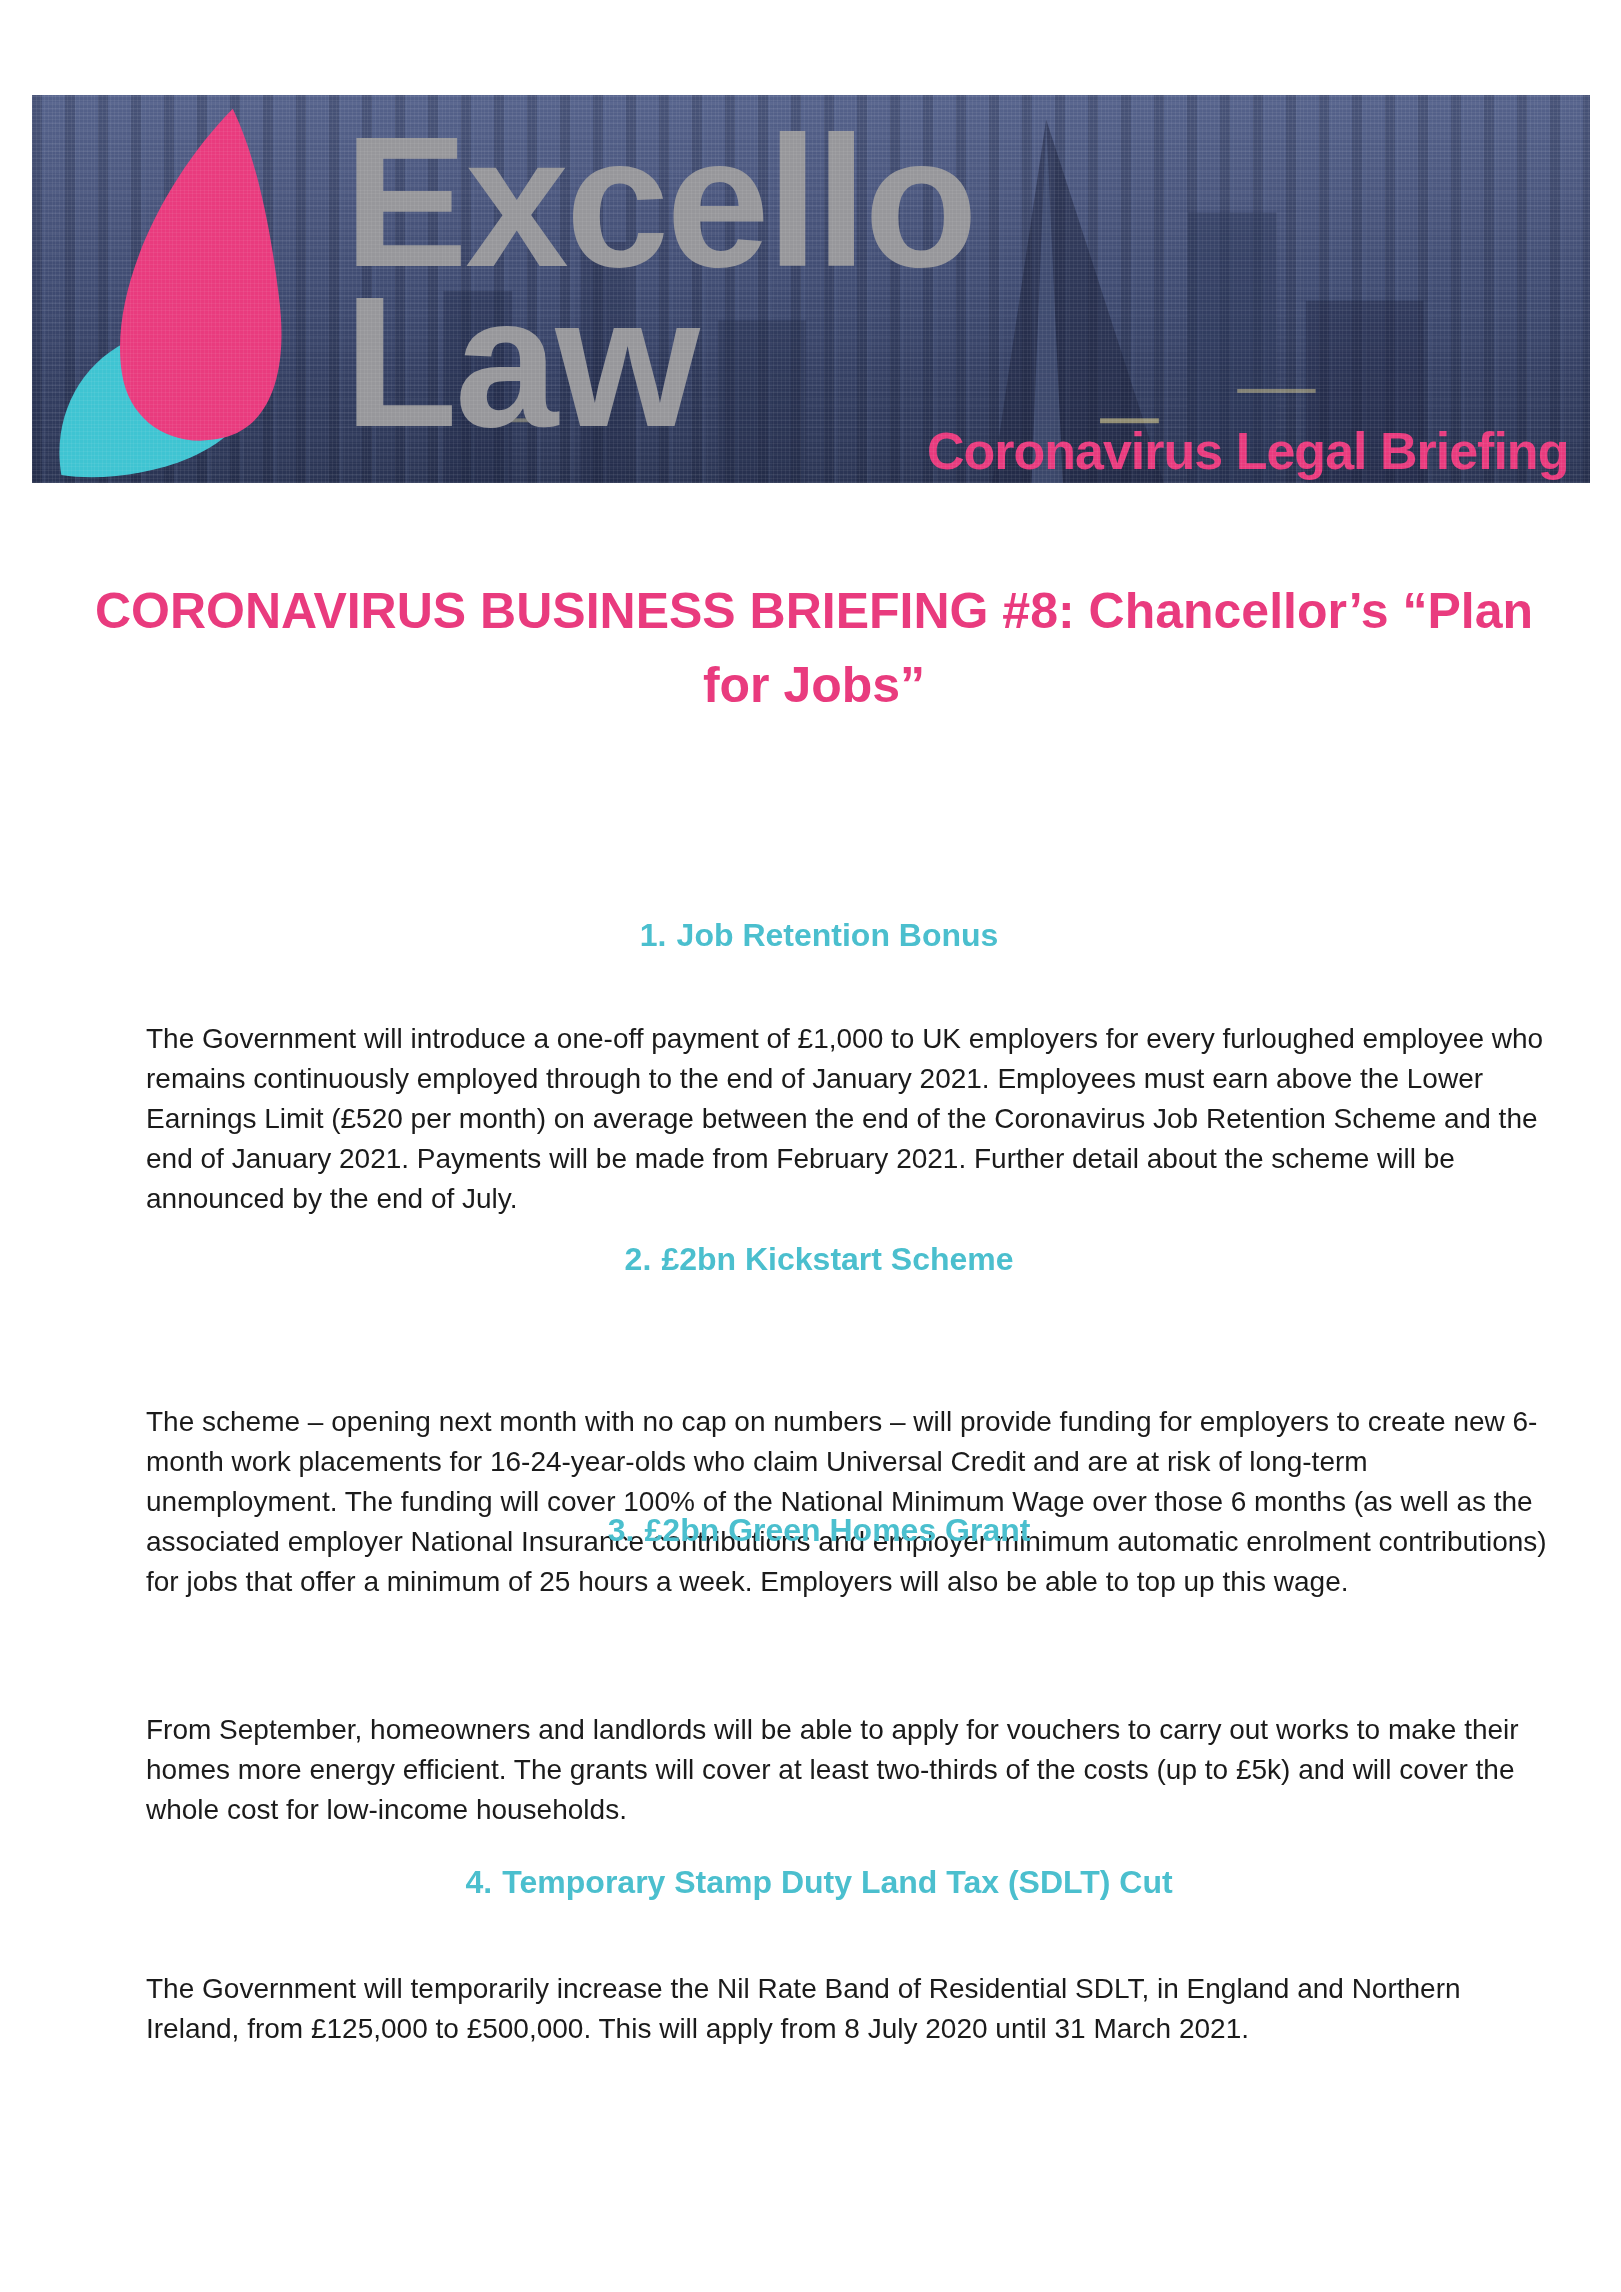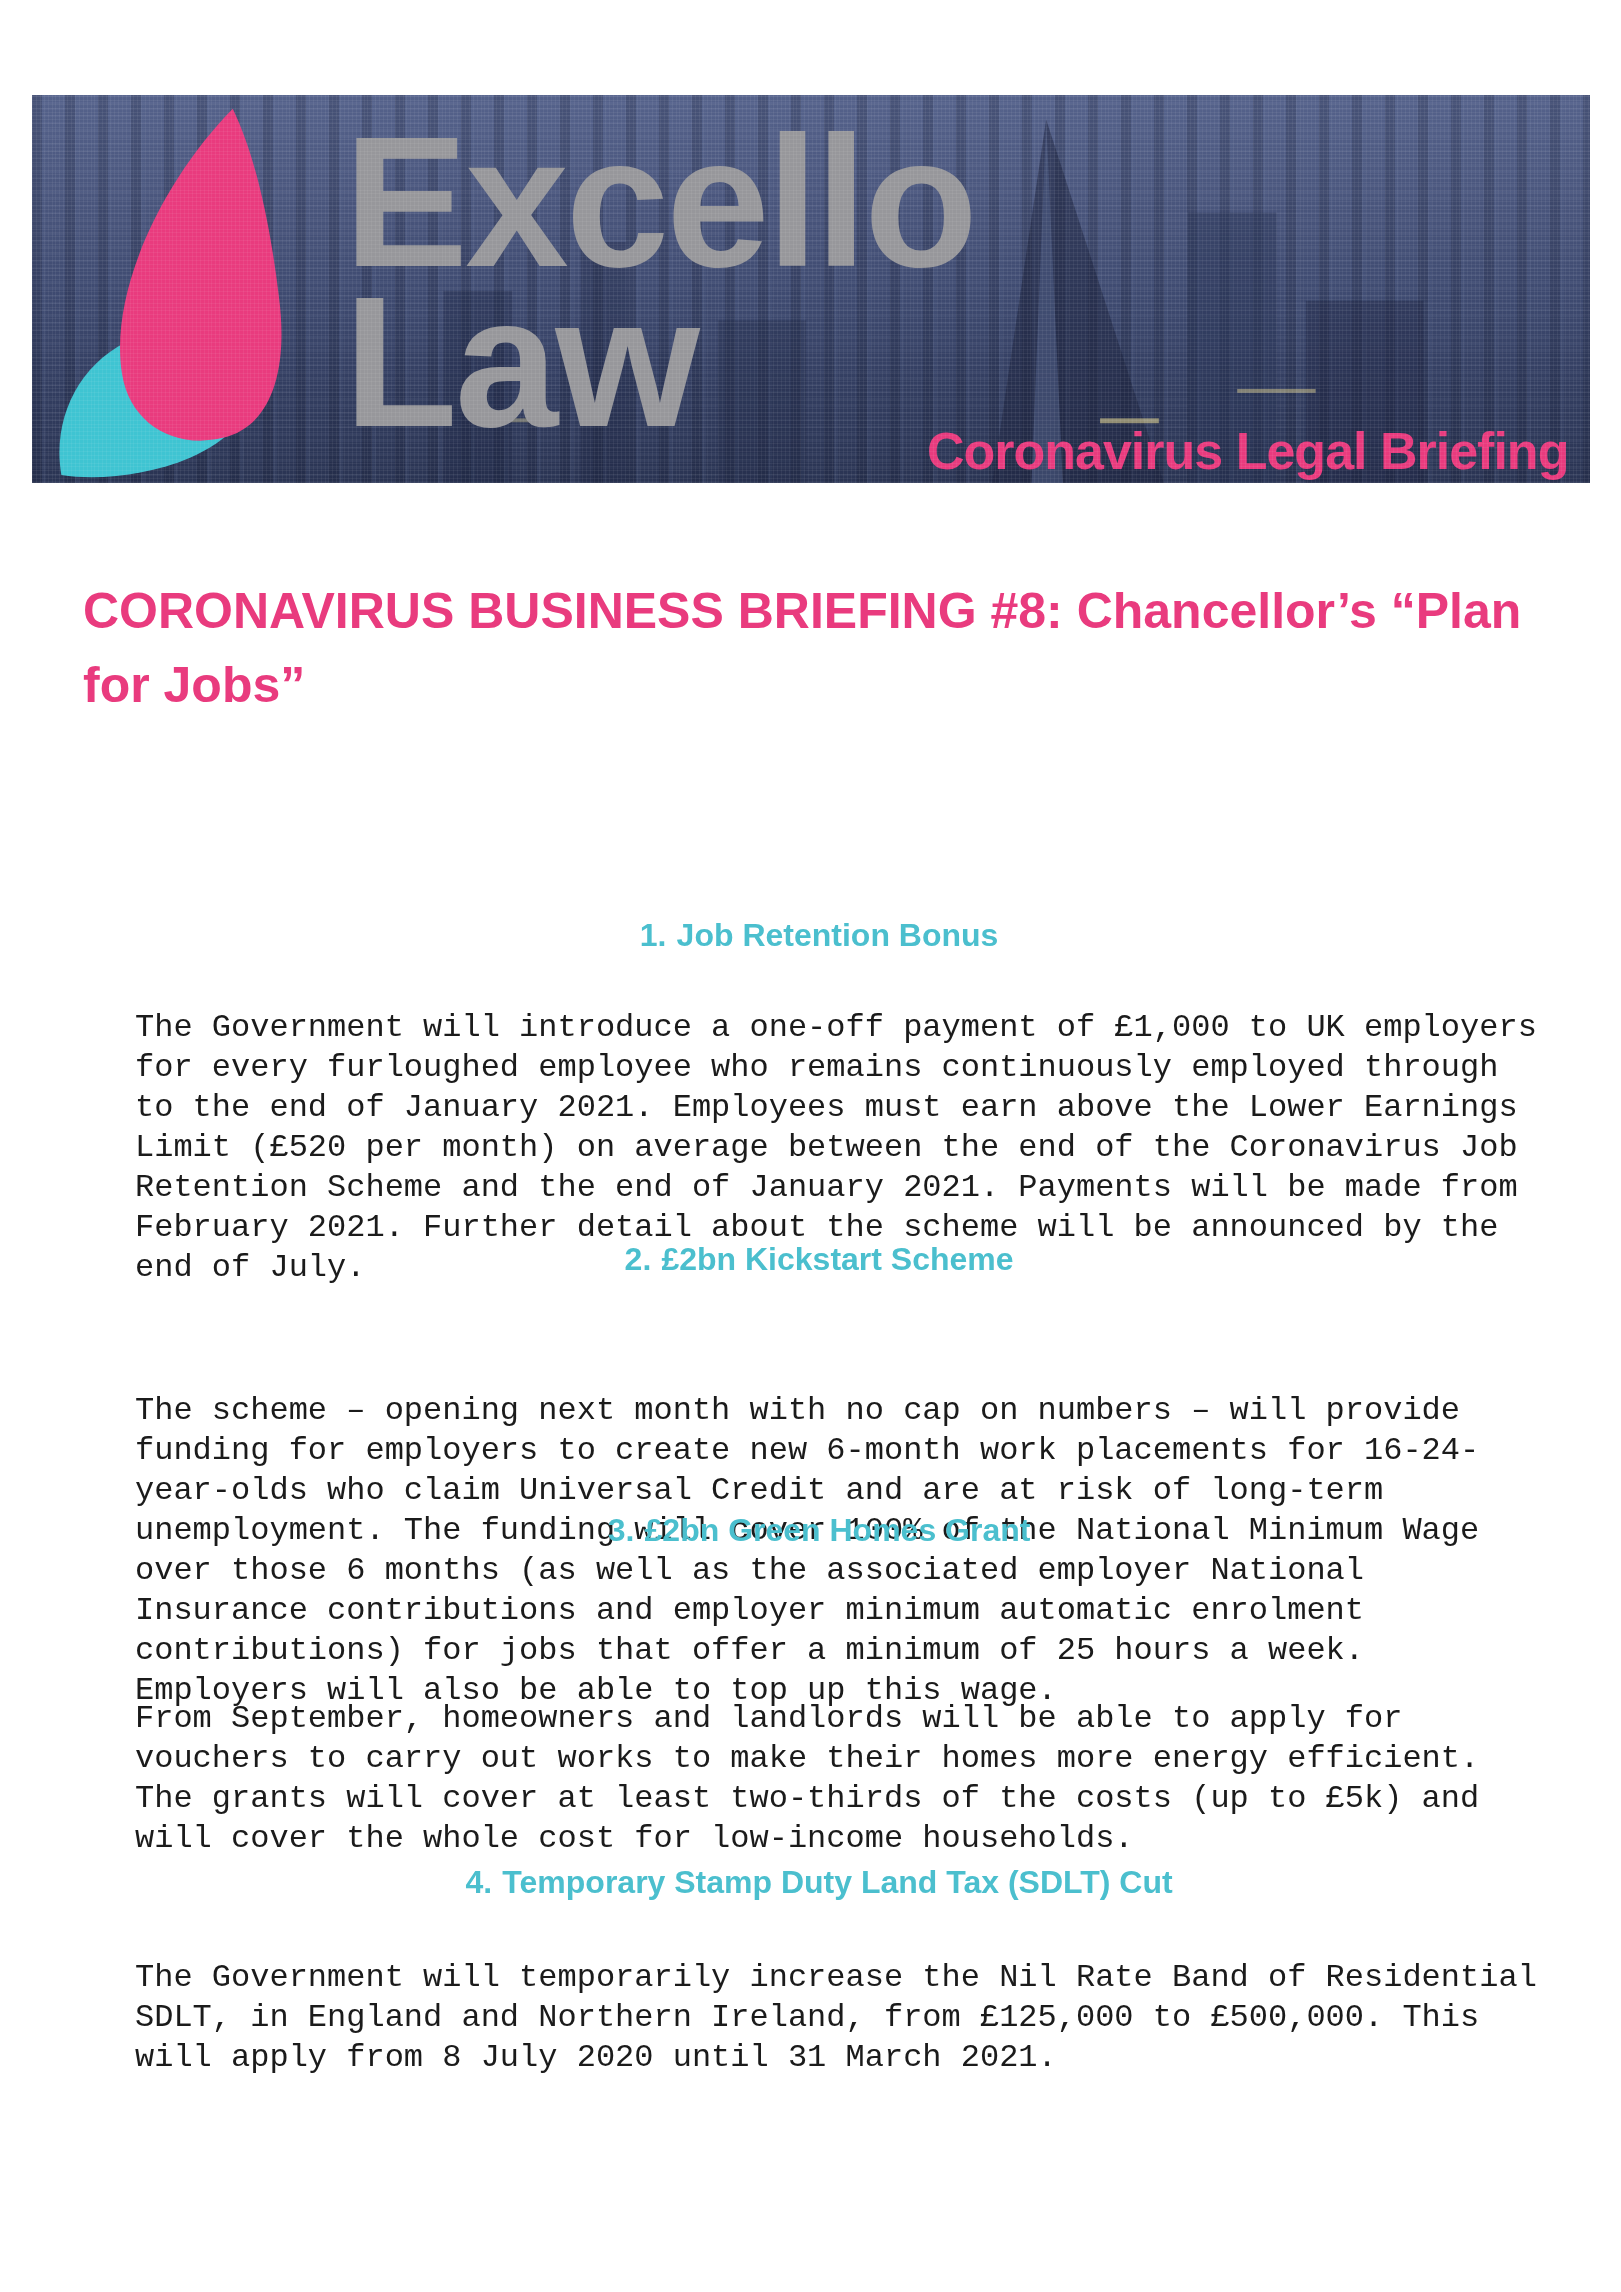--- a/index.html
+++ b/index.html
@@ -33,35 +33,35 @@
   .brand1{top:13.7px;}
   .brand2{top:174px;}
   .tagline{
     position:absolute;right:21.6px;bottom:2px;font-size:52px;line-height:59px;font-weight:bold;
     color:var(--pink,#e93b7e);white-space:nowrap;letter-spacing:-1px;
   }
 
   
   .doc-title{
     position:absolute;left:83px;top:574px;width:1462px;margin:0;
-    font-size:50px;line-height:74px;font-weight:bold;color:var(--pink,#e93b7e);
+    font-size:50px;line-height:74px;font-weight:bold;color:var(--pink,#e93b7e);text-align:center;
   }
   .intro{
     position:absolute;left:83px;top:792px;width:1462px;margin:0;
     font-size:28px;line-height:40px;
   }
   section{display:contents;}
   .sec-h{
     position:absolute;left:83px;width:1462px;margin:0;
     font-size:32px;line-height:45px;font-weight:bold;color:var(--teal,#4bbfce);white-space:nowrap;text-align:center;
   }
   .sec-num{display:inline-block;width:47px;}
   .sec-p{
-    position:absolute;left:130px;width:1408px;margin:5px;
-    font-size:32px;line-height:40px;font-family:Liberation Mono, monospace;
+    position:absolute;left:130px;width:1408px;margin:16px;
+    font-size:28px;line-height:40px;
   }
   .h-s1{top:913px;}  .p-s1{top:1003px;}
   .h-s2{top:1237px;} .p-s2{top:1386px;}
   .h-s3{top:1508px;} .p-s3{top:1694px;}
   .h-s4{top:1860px;} .p-s4{top:1953px;}
 </style>
 </head>
 <body>
 
 <div class="page">

